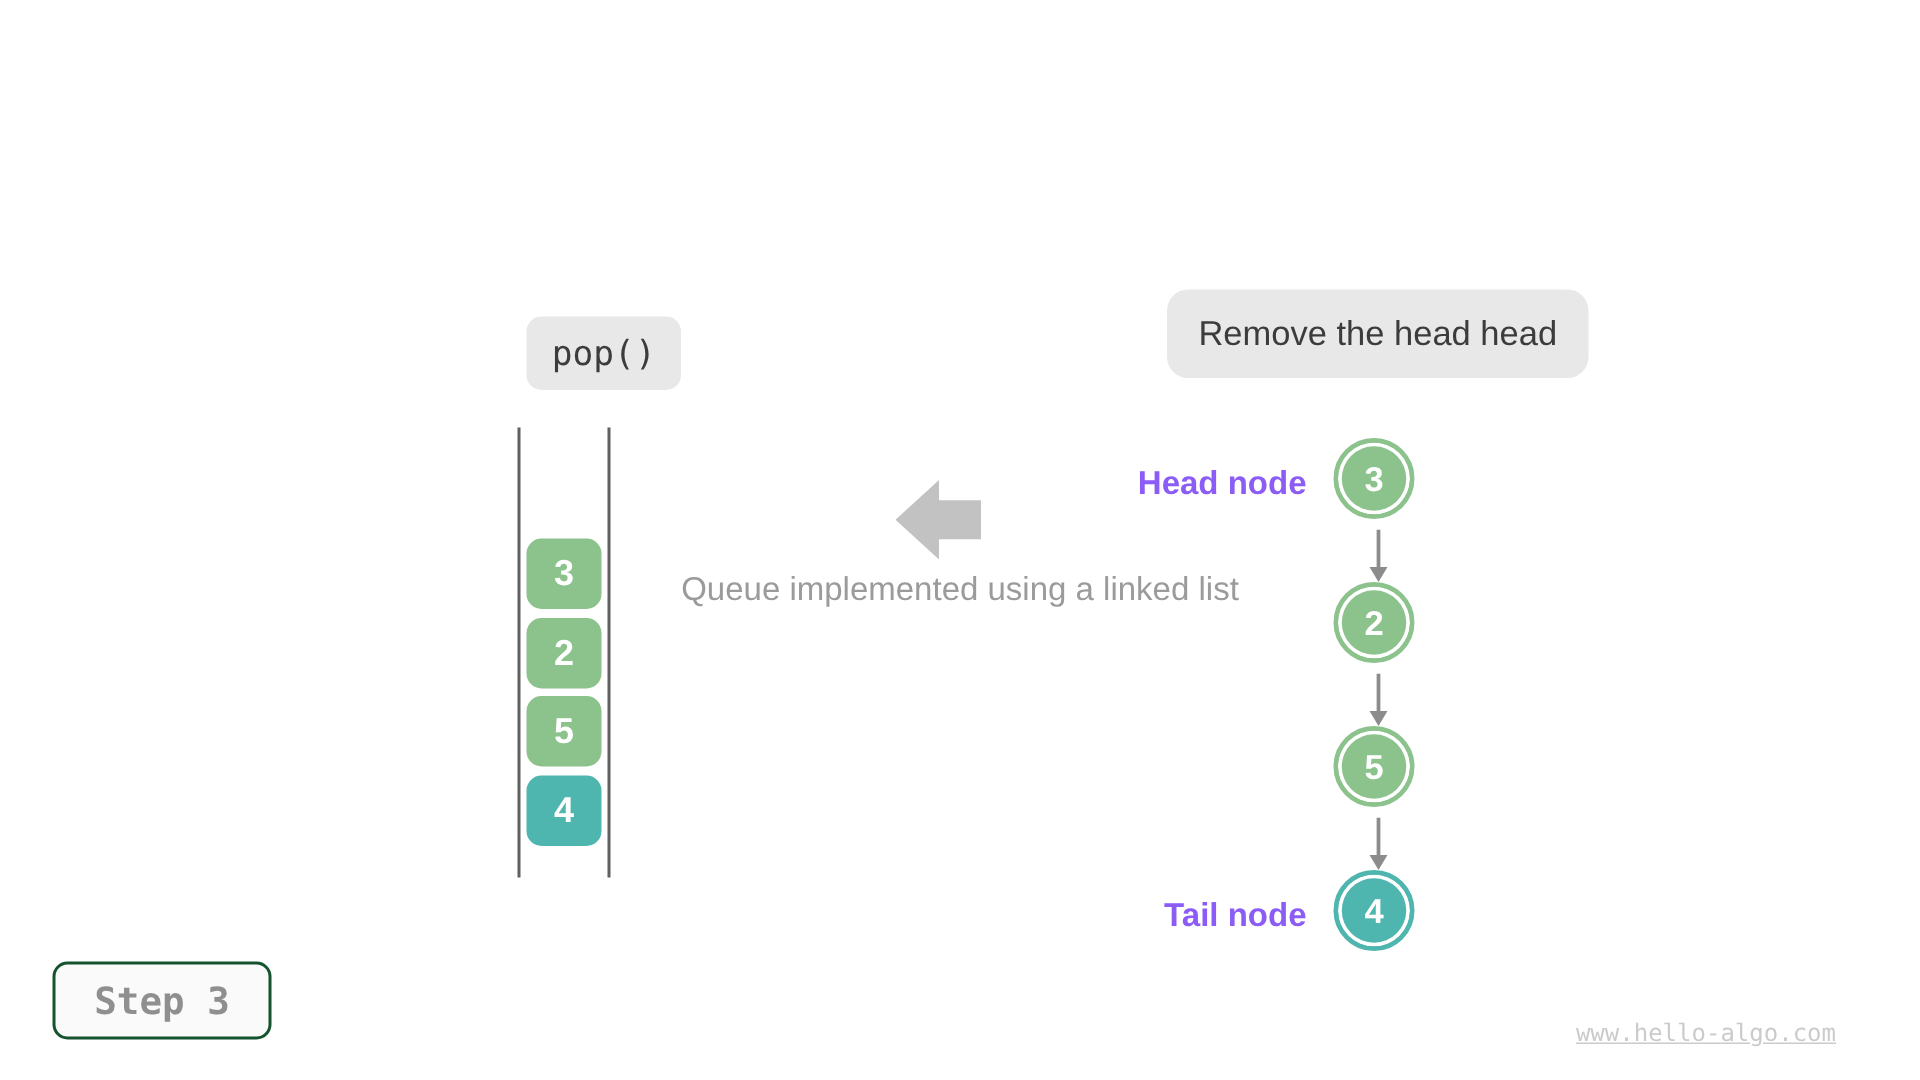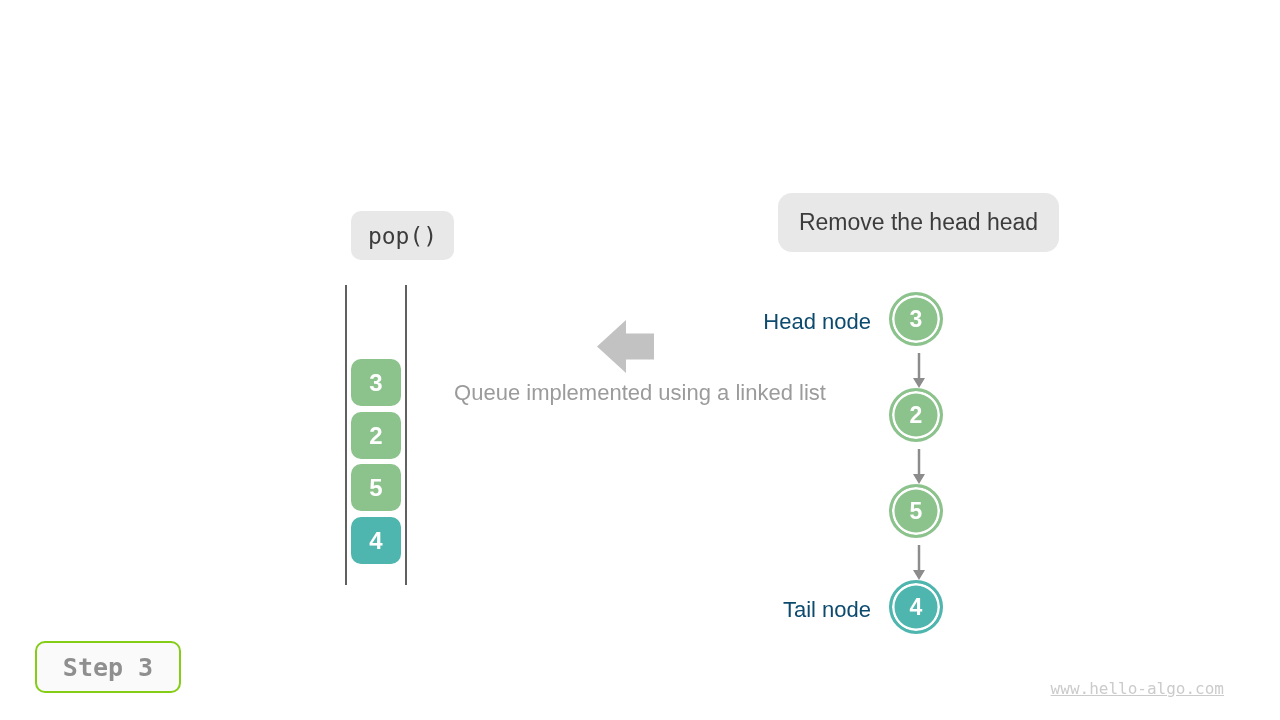--- a/index.html
+++ b/index.html
@@ -79,33 +79,33 @@
   .down-arrow { position: absolute; left: 912px; width: 14px; height: 35px; }
   .down-arrow.a1 { top: 353px; }
   .down-arrow.a2 { top: 449px; }
   .down-arrow.a3 { top: 545px; }
 
   .side-label {
     position: absolute;
     right: 409px;
     width: 300px;
     text-align: right;
-    color: #0c4a6e;
-    font-weight: normal;
+    color: #8b5cf6;
+    font-weight: bold;
     font-size: 22px;
     line-height: 30px;
   }
   .head-label { top: 307px; }
   .tail-label { top: 595px; }
 
   
   .step-badge {
     left: 35px; top: 641px; width: 146px; height: 52px;
     background: #fafafa;
-    border: 2px solid #84cc16;
+    border: 2px solid #14532d;
     border-radius: 10px;
     display: flex; align-items: center; justify-content: center;
     font-family: "DejaVu Sans Mono", monospace;
     font-weight: bold;
     font-size: 25px;
     color: #8f8f8f;
   }
 
   
   .watermark {

